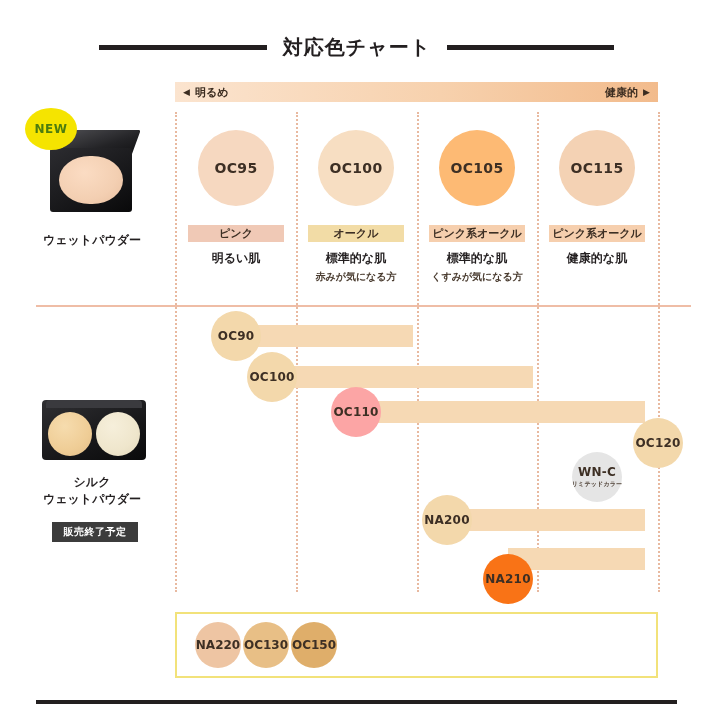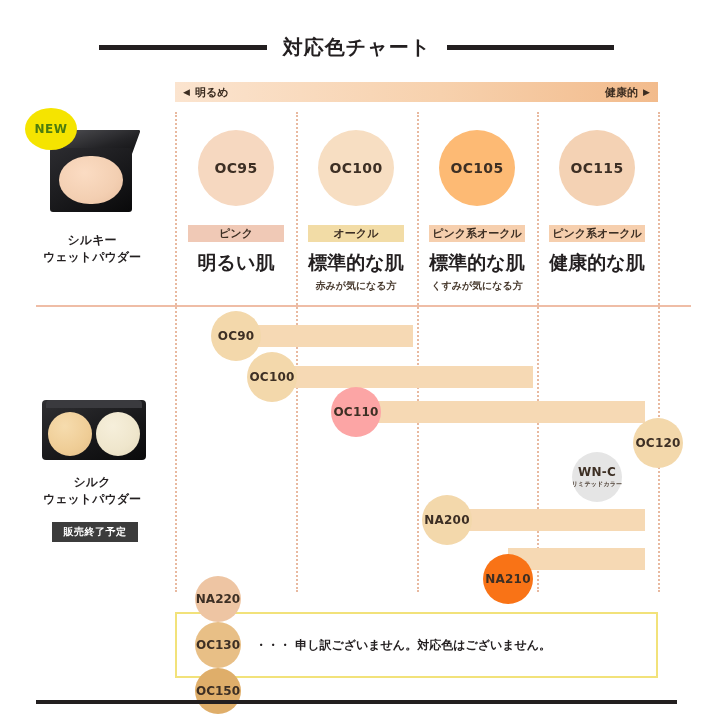--- a/index.html
+++ b/index.html
@@ -96,21 +96,21 @@
   .sw-circle{
     width:76px;height:76px;border-radius:50%;margin:0 auto;
     display:flex;align-items:center;justify-content:center;
     font-size:14px;font-weight:bold;color:#3d2f24;letter-spacing:0.3px;
   }
   .sw-band{
     margin:19px auto 0;width:96px;height:17px;
     display:flex;align-items:center;justify-content:center;
     font-size:11px;font-weight:bold;color:#3d2f24;
   }
-  .sw-main{margin-top:8px;font-size:19px;font-weight:bold;color:#231f20;}
+  .sw-main{margin-top:8px;font-size:12px;font-weight:bold;color:#231f20;}
   .sw-sub{margin-top:3px;font-size:10px;font-weight:bold;color:#4a3c30;}
 
   
   .bar{
     position:absolute;height:22px;background:#f6d9b4;
   }
   .node{
     position:absolute;width:50px;height:50px;border-radius:50%;
     display:flex;flex-direction:column;align-items:center;justify-content:center;
     font-size:12px;font-weight:bold;color:#3d2f24;z-index:2;letter-spacing:0.2px;
@@ -165,21 +165,20 @@
 
   <div class="hsep"></div>
 
   <div class="new-badge">NEW</div>
   <div class="compact1">
     <div class="c1-lid"></div>
     <div class="c1-base"></div>
     <div class="c1-pan"></div>
   </div>
   <div class="prod" style="left:8px;top:232px;width:168px;">
-    <div class="prod-name">シルキー</div>
     <div class="prod-name">ウェットパウダー</div>
   </div>
 
   <div class="compact2">
     <div class="c2-body">
       <div class="c2-lidline"></div>
     </div>
     <div class="c2-pan a"></div>
     <div class="c2-pan b"></div>
   </div>
@@ -238,22 +237,21 @@
       <div class="node" style="left: 422px; top: 495px; background: rgb(243, 216, 171);">
         <span>NA200</span>
       </div>
       <div class="bar" style="left: 508px; top: 548px; width: 137px; background: rgb(246, 217, 180);"></div>
       <div class="node" style="left: 483px; top: 554px; background: #f97316;">
         <span>NA210</span>
       </div>
     </div>
 
   <div class="notebox">
-    <div id="note-circles" style="display:flex;flex-direction:column;">
+    <div id="note-circles" style="display:flex;">
         <div class="note-circle" style="background: rgb(238, 197, 163);">NA220</div>
         <div class="note-circle" style="background: rgb(232, 191, 134);">OC130</div>
         <div class="note-circle" style="background: rgb(223, 174, 106);">OC150</div>
       </div>
-    <div class="note-text">・・・ 申し訳ございません。対応色はございません。</div>
   </div>
 
   <div class="bottom-rule"></div>
 </div>
 
 </body></html>

